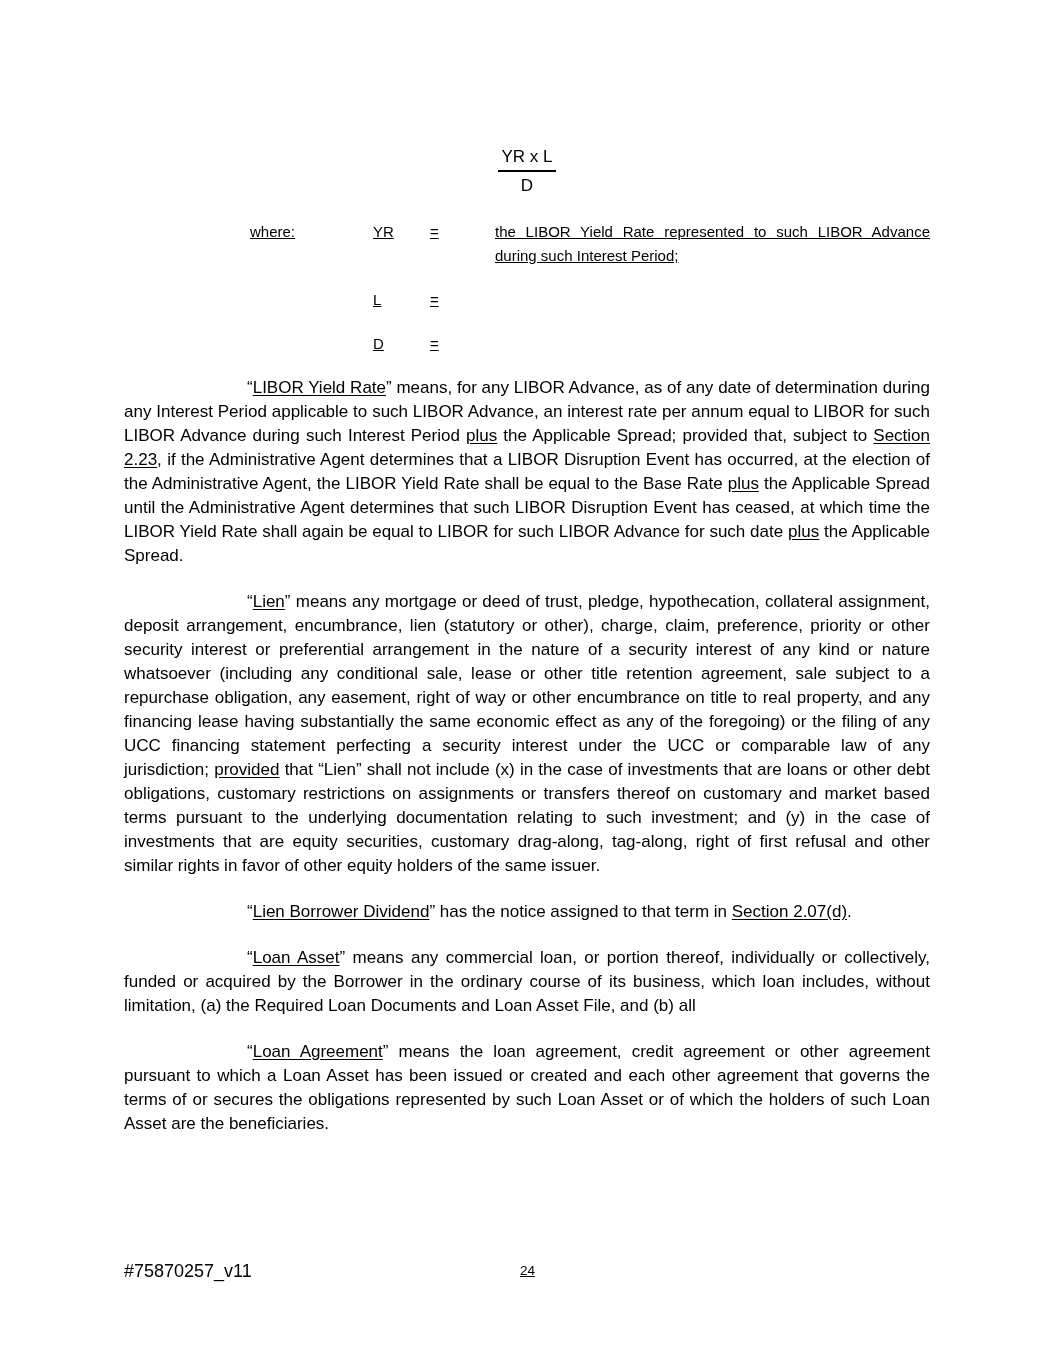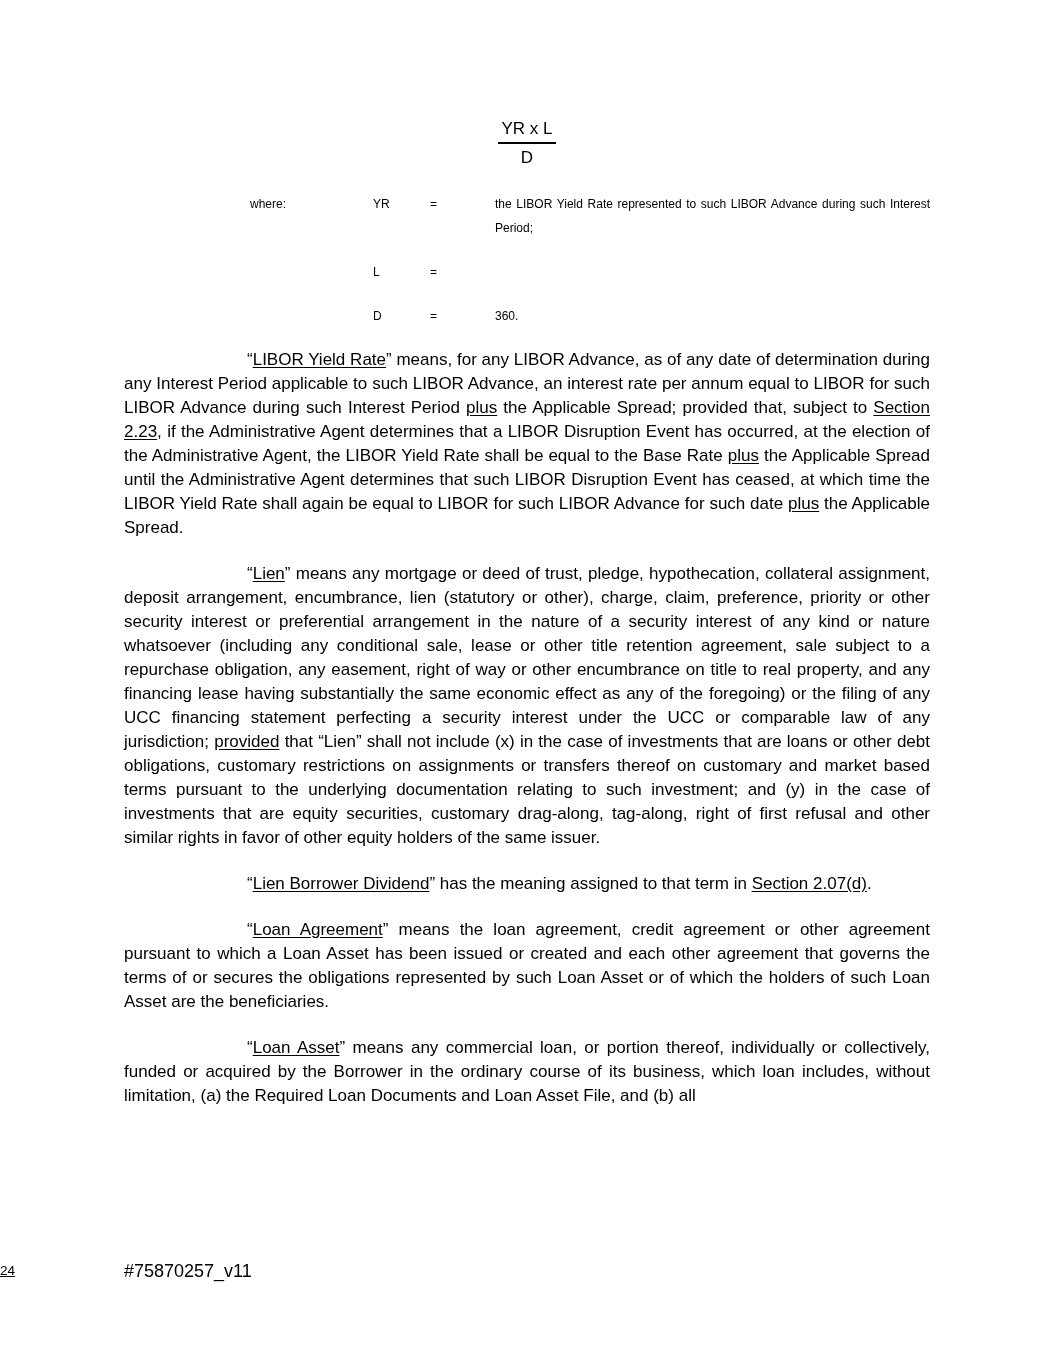--- a/index.html
+++ b/index.html
@@ -16,33 +16,35 @@
   }
   .formula-wrap {
     text-align: center;
     margin: 0 0 22px 0;
   }
   .frac {
     display: inline-block;
     font-size: 17px;
     line-height: 25px;
     text-align: center;
+    margin-top: 28px;
   }
   .frac .num {
     border-bottom: 2px solid #000;
     padding: 0 3px 1px 3px;
   }
   .frac .den { padding-top: 1px; }
   .where-block { margin: 0 0 0 126px; }
   .where-row {
     display: grid;
     grid-template-columns: 123px 57px 65px 435px;
-    font-size: 12px;
+    font-size: 15px;
     line-height: 24px;
     margin-bottom: 20px;
+    text-decoration: underline;
   }
   .where-def { text-align: justify; }
   p.para {
     margin: 0 0 22px 0;
     font-size: 17px;
     line-height: 24px;
     text-align: justify;
     text-indent: 123px;
   }
   p.para:last-of-type { margin-bottom: 0; }
@@ -52,21 +54,21 @@
     left: 124px;
     top: 1263px;
     font-size: 18px;
     line-height: 16px;
   }
   .footer-page {
     position: absolute;
     left: 0;
     top: 1263px;
     width: 100%;
-    text-align: left;
+    text-align: center;
     font-size: 13.5px;
     line-height: 16px;
     text-decoration: underline;
   }
 </style>
 </head>
 <body>
 
 <div class="page">
 
@@ -86,26 +88,25 @@
     </div>
     <div class="where-row">
       <div></div>
       <div>L</div>
       <div>=</div>
     </div>
     <div class="where-row">
       <div></div>
       <div>D</div>
       <div>=</div>
-      <div class="where-def">360.</div>
     </div>
   </div>
 
   <p class="para"><span>“</span><span class="u">LIBOR Yield Rate</span><span>” means, for any LIBOR Advance, as of any date of determination during any Interest Period applicable to such LIBOR Advance, an interest rate per annum equal to LIBOR for such LIBOR Advance during such Interest Period </span><span class="u">plus</span><span> the Applicable Spread; provided that, subject to </span><span class="u">Section 2.23</span><span>, if the Administrative Agent determines that a LIBOR Disruption Event has occurred, at the election of the Administrative Agent, the LIBOR Yield Rate shall be equal to the Base Rate </span><span class="u">plus</span><span> the Applicable Spread until the Administrative Agent determines that such LIBOR Disruption Event has ceased, at which time the LIBOR Yield Rate shall again be equal to LIBOR for such LIBOR Advance for such date </span><span class="u">plus</span><span> the Applicable Spread.</span></p>
   <p class="para"><span>“</span><span class="u">Lien</span><span>” means any mortgage or deed of trust, pledge, hypothecation, collateral assignment, deposit arrangement, encumbrance, lien (statutory or other), charge, claim, preference, priority or other security interest or preferential arrangement in the nature of a security interest of any kind or nature whatsoever (including any conditional sale, lease or other title retention agreement, sale subject to a repurchase obligation, any easement, right of way or other encumbrance on title to real property, and any financing lease having substantially the same economic effect as any of the foregoing) or the filing of any UCC financing statement perfecting a security interest under the UCC or comparable law of any jurisdiction; </span><span class="u">provided</span><span> that “Lien” shall not include (x) in the case of investments that are loans or other debt obligations, customary restrictions on assignments or transfers thereof on customary and market based terms pursuant to the underlying documentation relating to such investment; and (y) in the case of investments that are equity securities, customary drag-along, tag-along, right of first refusal and other similar rights in favor of other equity holders of the same issuer.</span></p>
-  <p class="para"><span>“</span><span class="u">Lien Borrower Dividend</span><span>” has the meaning assigned to that term in </span><span class="u">Section 2.07(d)</span><span>.</span></p>
+  <p class="para"><span>“</span><span class="u">Lien Borrower Dividend</span><span>” has the notice assigned to that term in </span><span class="u">Section 2.07(d)</span><span>.</span></p>
+  <p class="para"><span>“</span><span class="u">Loan Asset</span><span>” means any commercial loan, or portion thereof, individually or collectively, funded or acquired by the Borrower in the ordinary course of its business, which loan includes, without limitation, (a) the Required Loan Documents and Loan Asset File, and (b) all</span></p>
   <p class="para"><span>“</span><span class="u">Loan Agreement</span><span>” means the loan agreement, credit agreement or other agreement pursuant to which a Loan Asset has been issued or created and each other agreement that governs the terms of or secures the obligations represented by such Loan Asset or of which the holders of such Loan Asset are the beneficiaries.</span></p>
-  <p class="para"><span>“</span><span class="u">Loan Asset</span><span>” means any commercial loan, or portion thereof, individually or collectively, funded or acquired by the Borrower in the ordinary course of its business, which loan includes, without limitation, (a) the Required Loan Documents and Loan Asset File, and (b) all</span></p>
 
   <div class="footer-id">#75870257_v11</div>
   <div class="footer-page">24</div>
 
 </div>
 
 </body></html>

